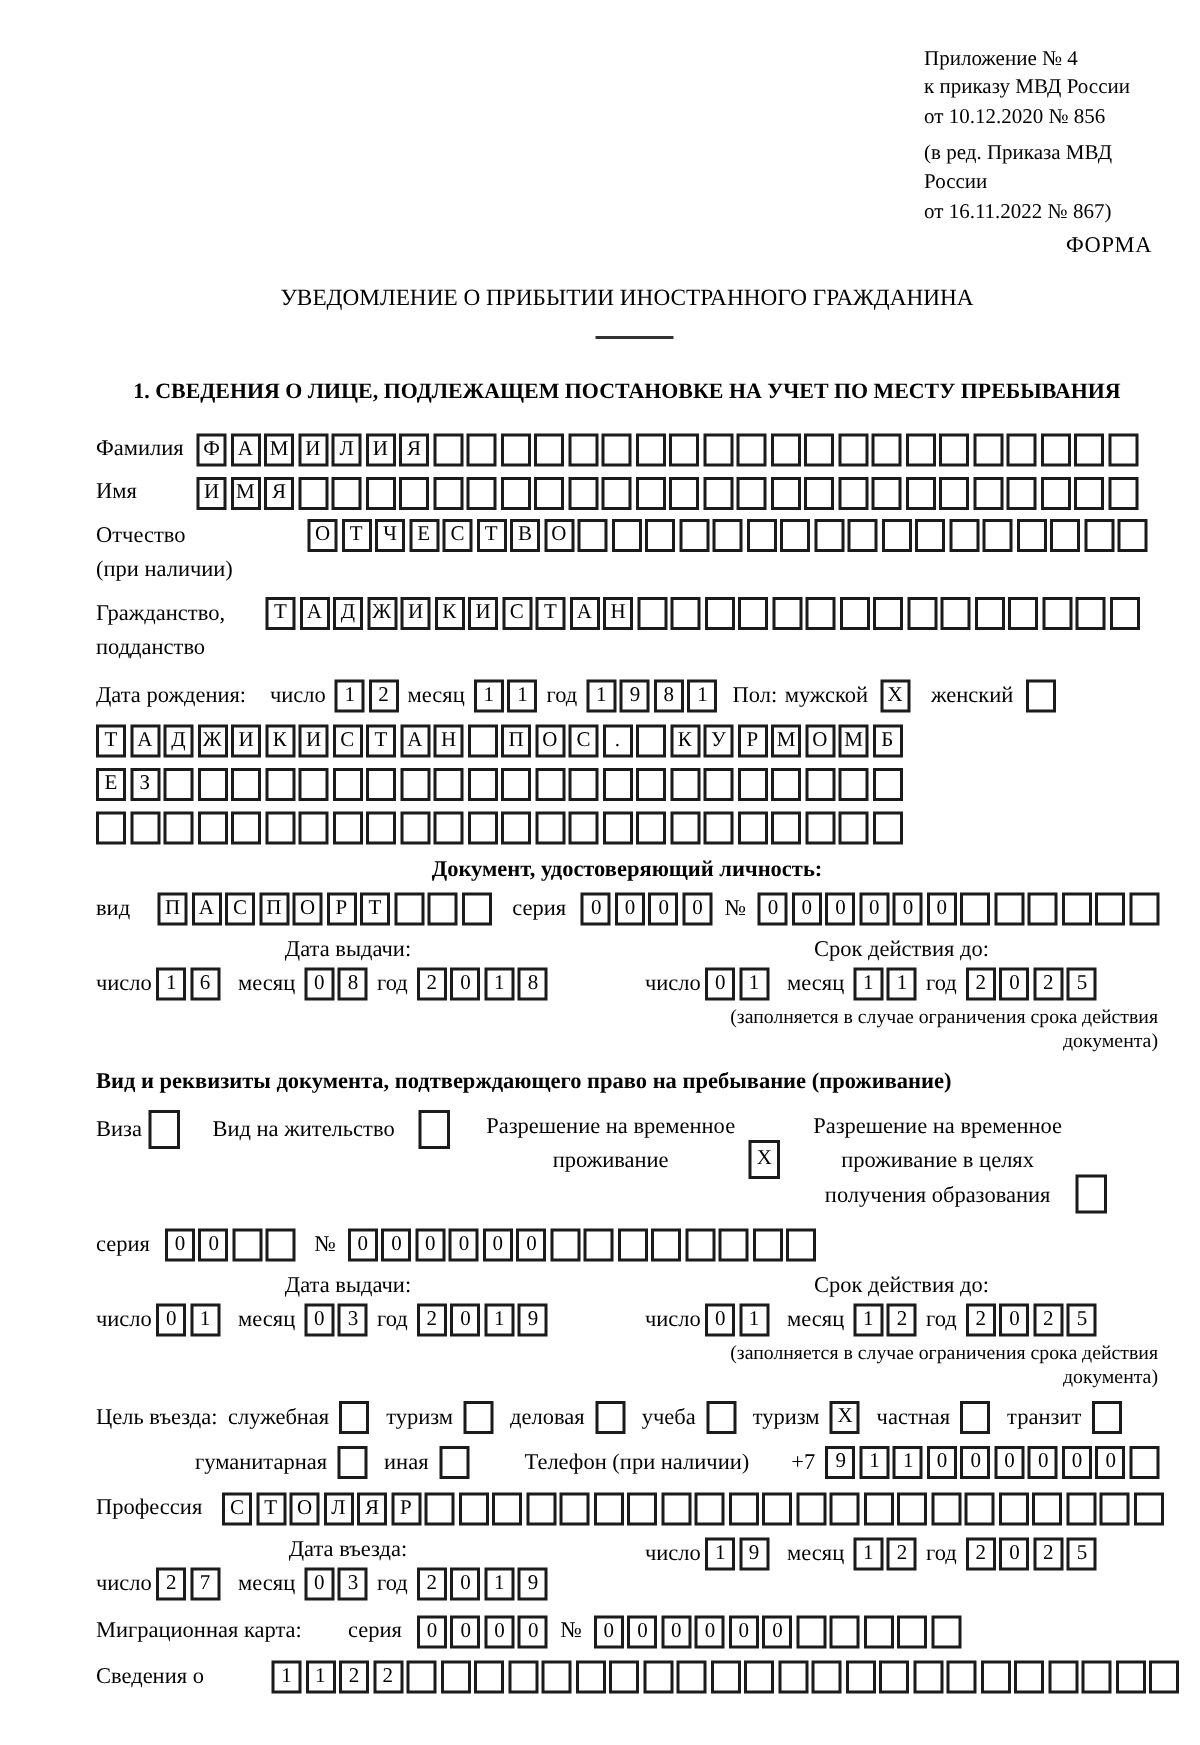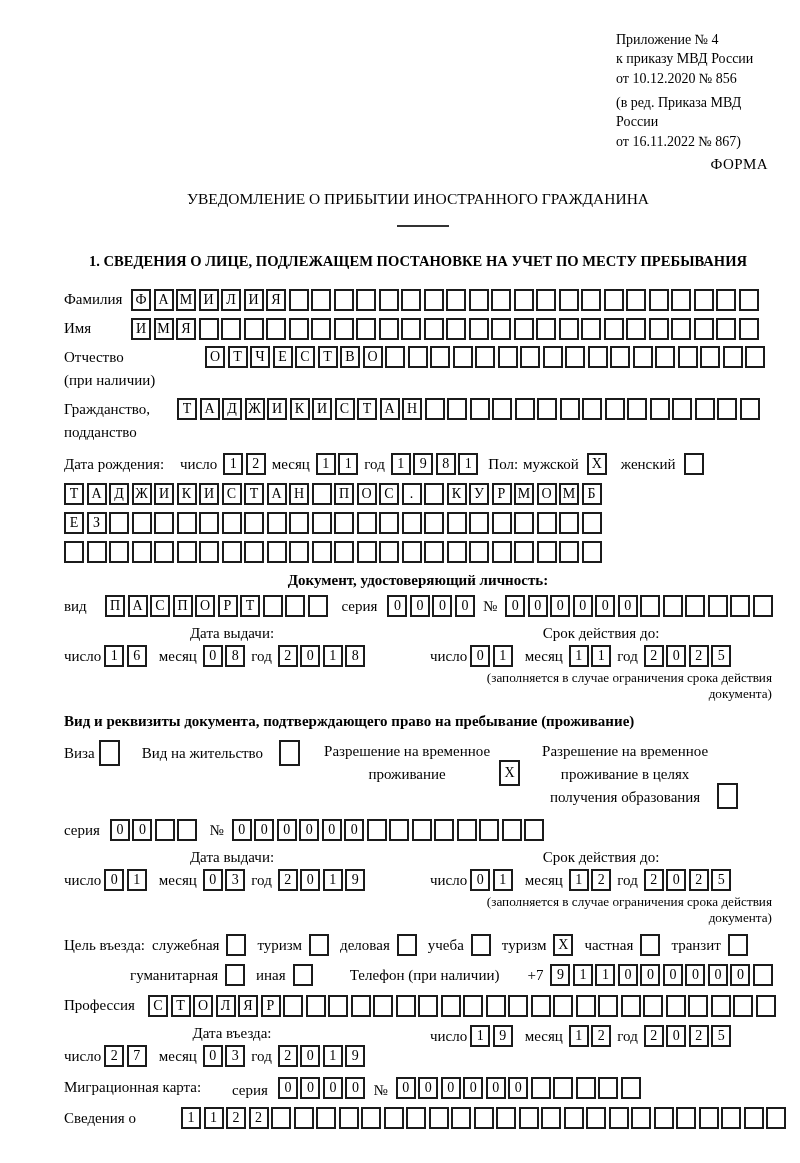--- a/index.html
+++ b/index.html
@@ -657,21 +657,21 @@
         <div class="cells">
             <div class="cell">2</div>
             <div class="cell">0</div>
             <div class="cell">2</div>
             <div class="cell">5</div>
           </div>
       </div>
     </div>
   </div>
 
-  <div class="frow" style="margin-top:9px;align-items:flex-end;">
+  <div class="frow" style="margin-top:9px;">
     <div class="flabel w166">Миграционная карта:</div>
     <span class="ilbl" style="margin-right:10px;">серия</span>
     <div class="cells">
         <div class="cell">0</div>
         <div class="cell">0</div>
         <div class="cell">0</div>
         <div class="cell">0</div>
       </div>
     <span class="ilbl" style="margin:0 8px;">№</span>
     <div class="cells">

